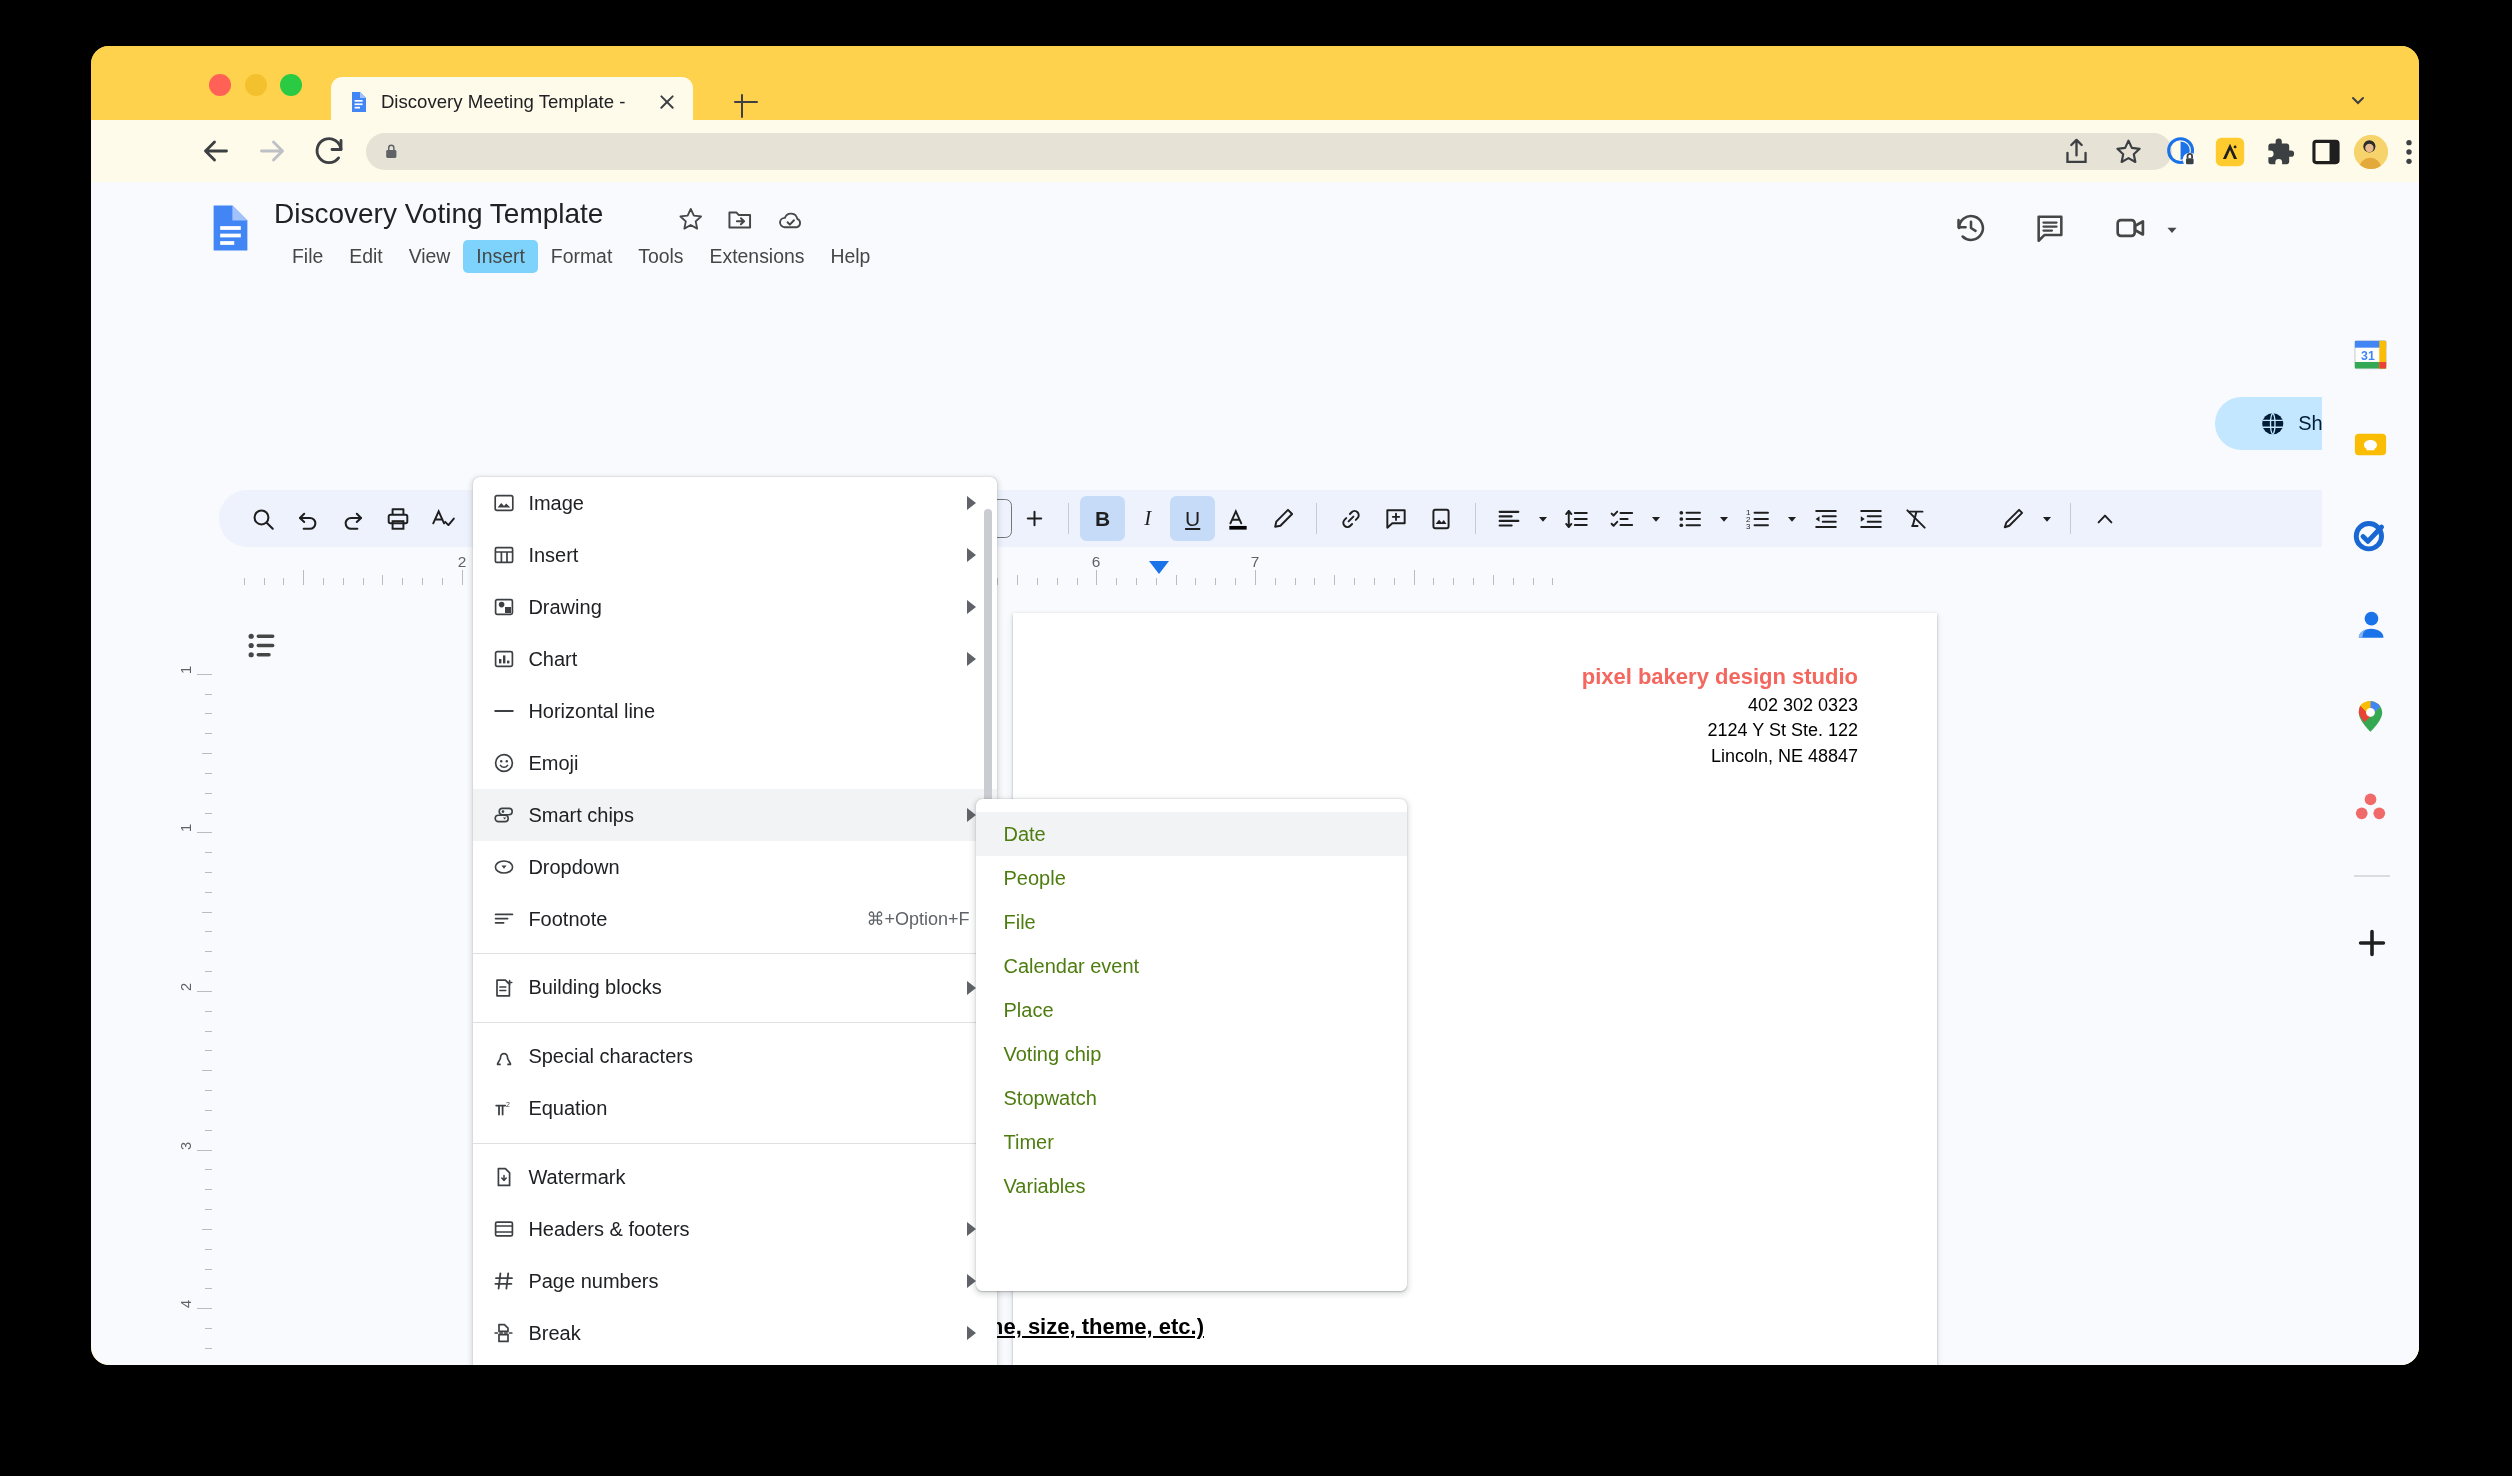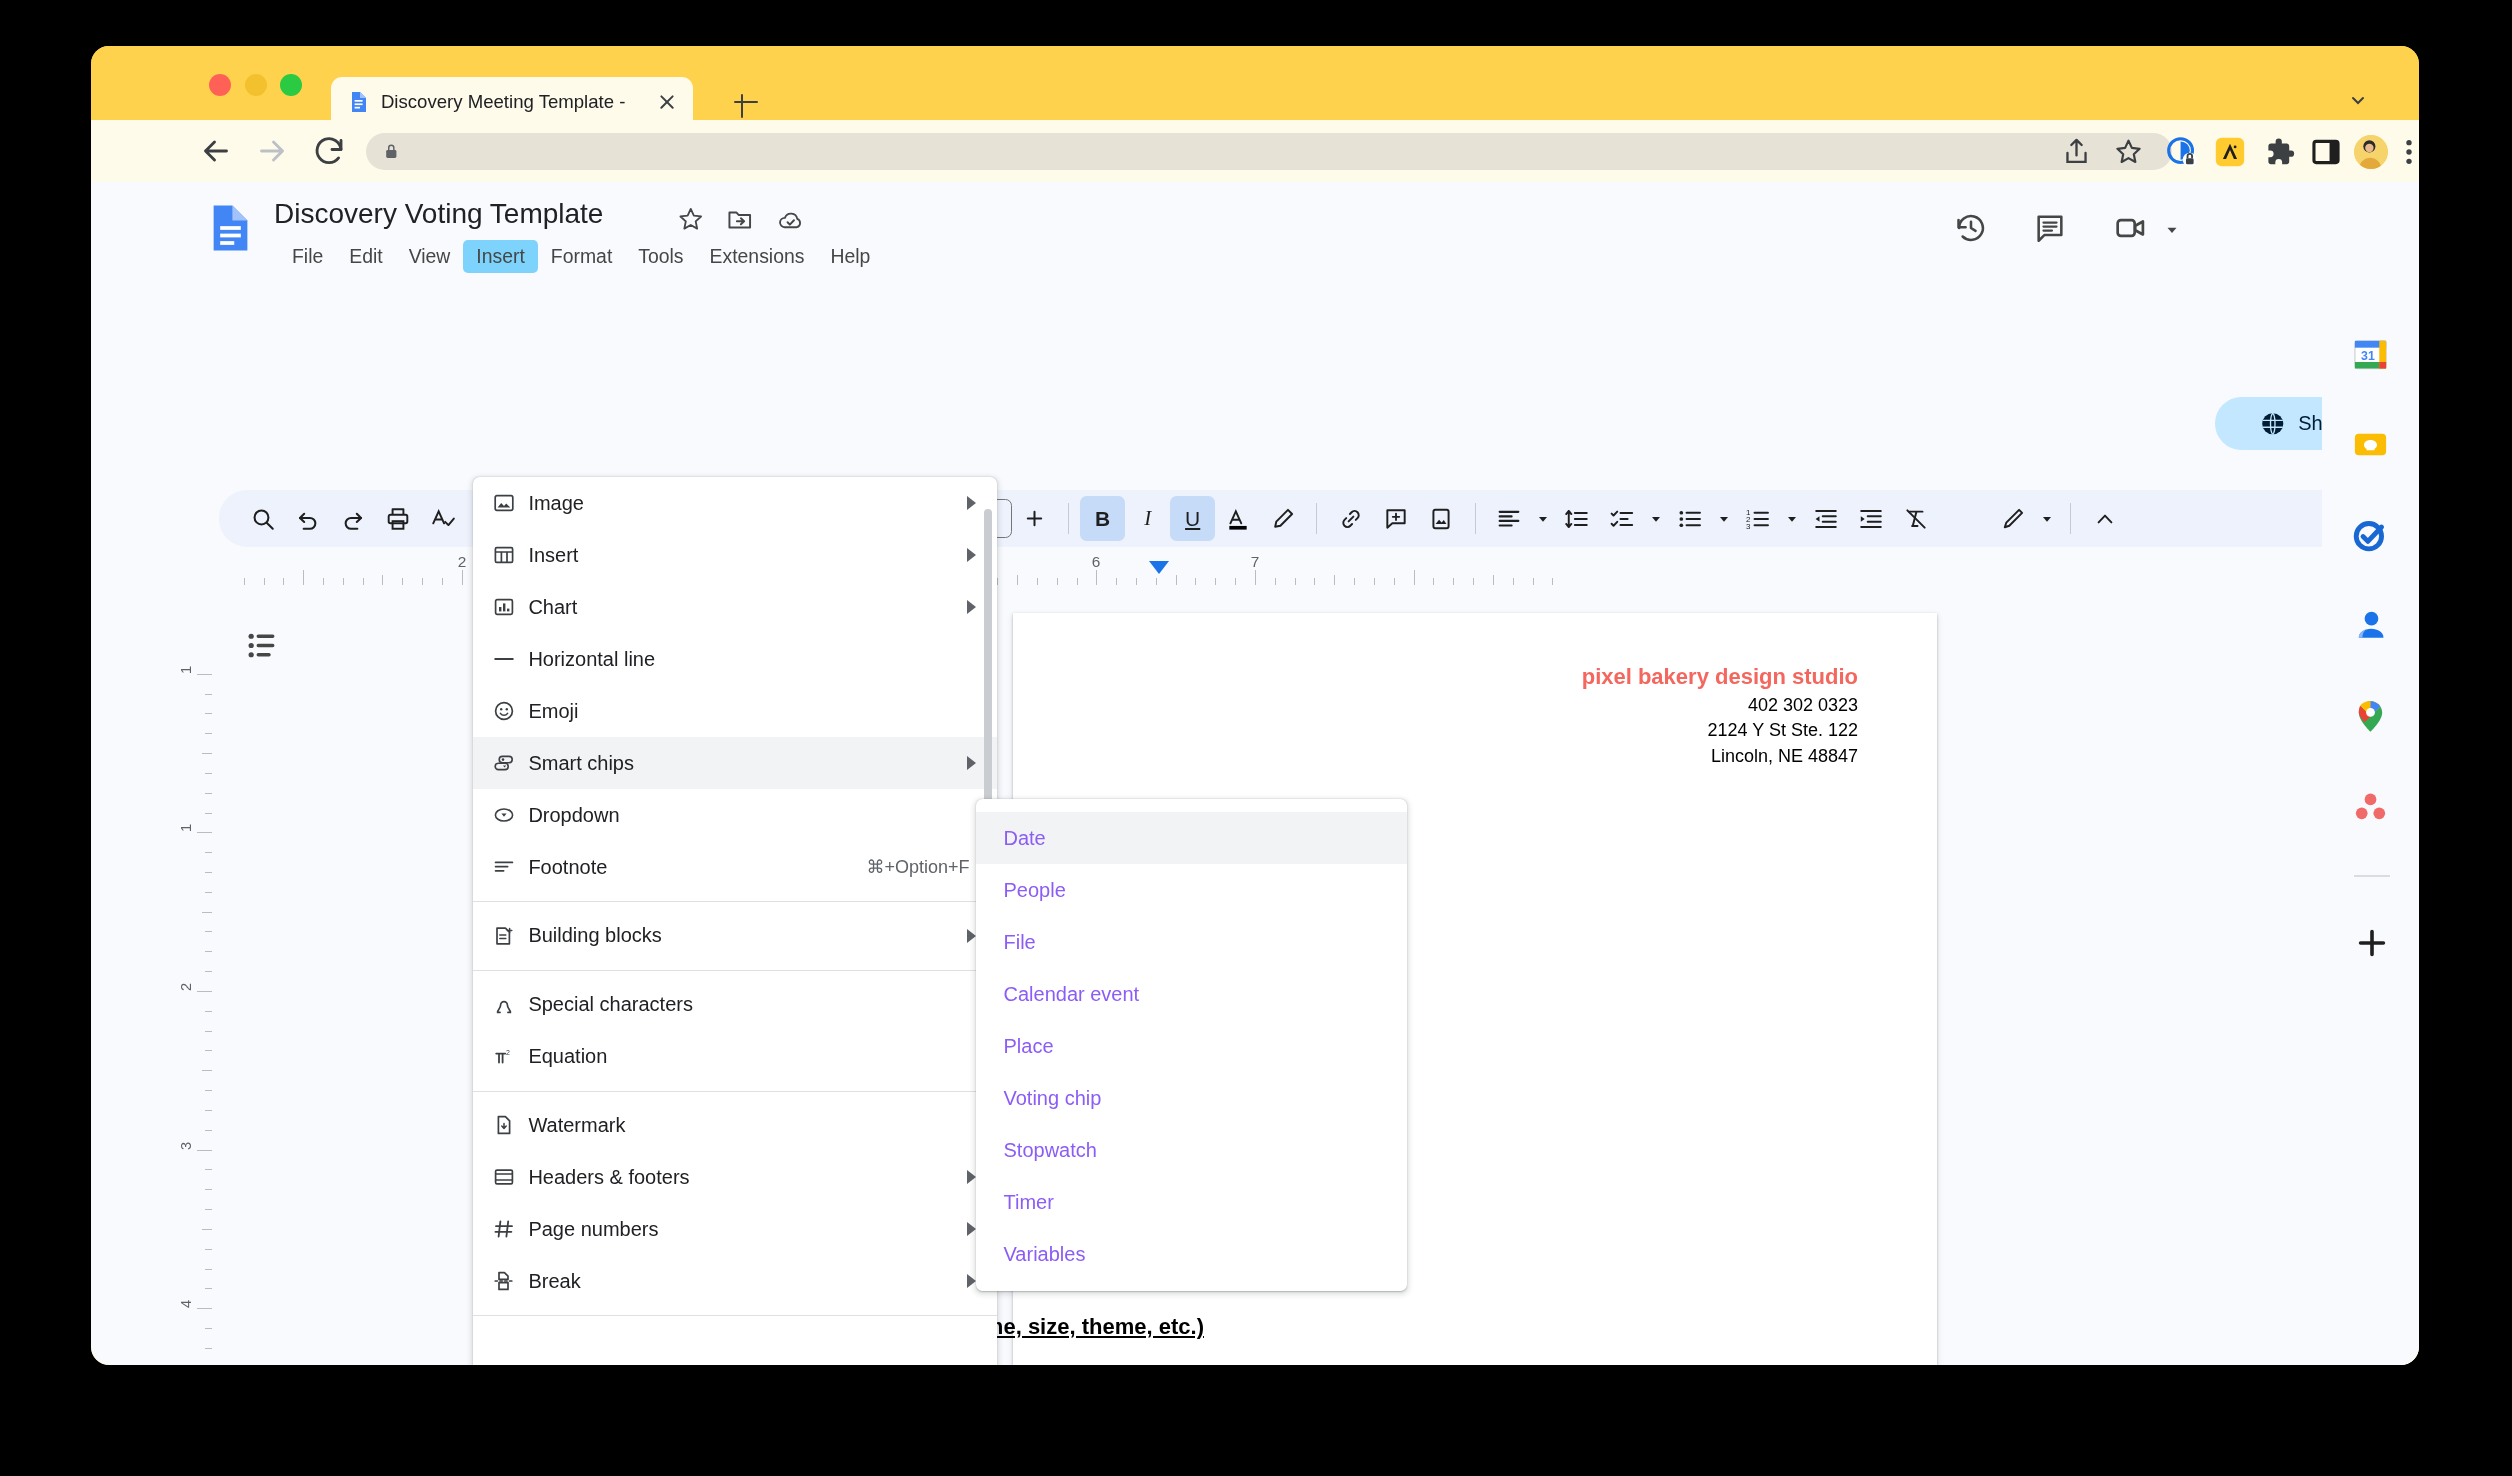--- a/index.html
+++ b/index.html
@@ -212,22 +212,22 @@
   }
 
   
   #submenu {
     position:absolute; left:885px; top:617px; width:431px; height:492px;
     background:#fff; border-radius:6.5px;
     box-shadow:0 1.6px 4.9px 1.6px rgba(60,64,67,.15), 0 0.8px 1.6px rgba(60,64,67,.3);
     padding:13px 0; z-index:60;
   }
   .sub-mi {
-    display:flex; align-items:center; height:52px; padding:0 27.5px; cursor:pointer;
-    font-size:20px; color:#8b5cf6;text-align:right;
+    display:flex; align-items:center; height:44px; padding:0 27.5px; cursor:pointer;
+    font-size:20px; color:#4d7c0f;text-align:right;
   }
   .sub-mi.hl { background:#f1f3f4; }
 </style>
 </head>
 <body>
 
 <div id="desktop">
 <div id="window">
 
   <div id="tabstrip">
@@ -788,20 +788,31 @@
                   <path d="M3.4 9h17.2M9.4 9v10.4M15 9v10.4" stroke="#3c4043" stroke-width="1.7"></path>
                 </svg>
               </span>
               <span class="mi-label">Insert</span>
               <span class="mi-arrow"></span>
             </div>
             <div class="mi">
               <span class="mi-ico">
                 <svg width="24" height="24" viewBox="0 0 24 24">
                   <rect x="3.6" y="4.6" width="16.8" height="14.8" rx="1.6" fill="none" stroke="#3c4043" stroke-width="1.7"></rect>
+                  <circle cx="9.6" cy="9.6" r="2.8" fill="#3c4043"></circle>
+                  <rect x="13" y="12" width="6" height="6" fill="#3c4043"></rect>
+                </svg>
+              </span>
+              <span class="mi-label">Drawing</span>
+              <span class="mi-arrow"></span>
+            </div>
+            <div class="mi">
+              <span class="mi-ico">
+                <svg width="24" height="24" viewBox="0 0 24 24">
+                  <rect x="3.6" y="4.6" width="16.8" height="14.8" rx="1.6" fill="none" stroke="#3c4043" stroke-width="1.7"></rect>
                   <rect x="7" y="12" width="2.4" height="4.4" fill="#3c4043"></rect>
                   <rect x="11" y="8.4" width="2.4" height="8" fill="#3c4043"></rect>
                   <rect x="15" y="13.6" width="2.4" height="2.8" fill="#3c4043"></rect>
                 </svg>
               </span>
               <span class="mi-label">Chart</span>
               <span class="mi-arrow"></span>
             </div>
             <div class="mi">
               <span class="mi-ico">

